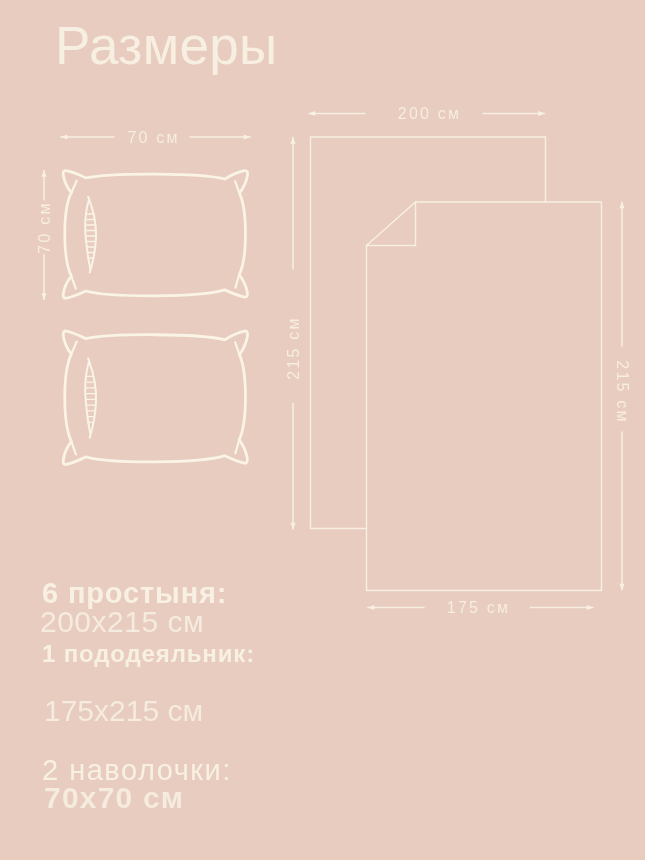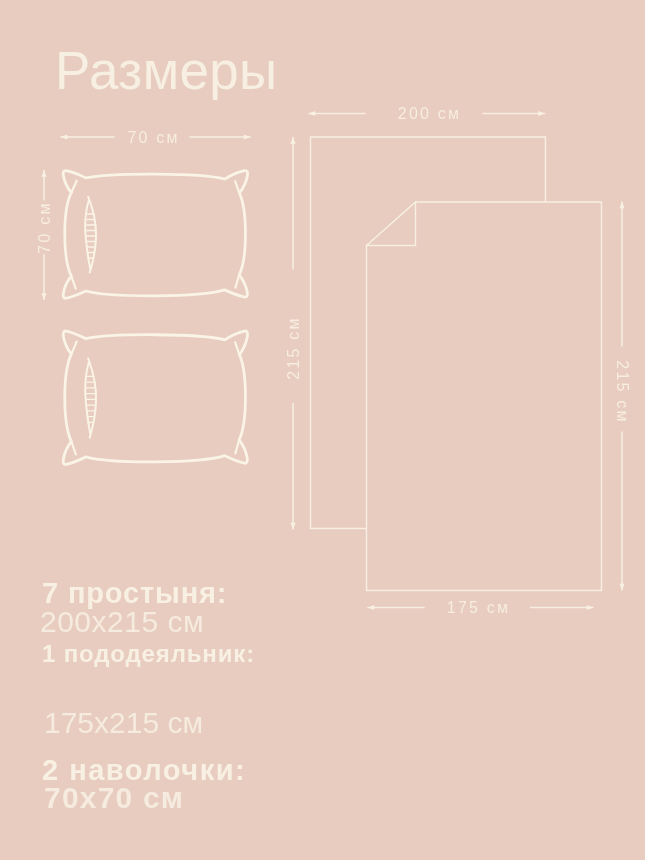--- a/index.html
+++ b/index.html
@@ -6,21 +6,21 @@
   body{width:645px;height:860px;background:#e7ccbf;overflow:hidden;filter:blur(0.3px);
        font-family:"Liberation Sans", sans-serif;position:relative;}
   .dim{fill:rgba(248,241,227,0.9);font-family:"Liberation Sans", sans-serif;font-size:16px;letter-spacing:2.2px;}
   .ln{stroke:rgba(248,241,227,0.96);stroke-width:1.5;fill:none;stroke-linecap:round;}
   .pl{stroke:#faf4e6;stroke-width:2.8;fill:none;stroke-linecap:round;stroke-linejoin:round;}
   .tt{position:absolute;color:#f8f1e3;font-family:"Liberation Sans", sans-serif;line-height:1;white-space:nowrap;}
 </style>
 </head>
 <body>
 
-<div class="tt" id="title" style="left:55px;top:44px;font-size:53px;font-weight:400;letter-spacing:0.3px;color:rgba(248,241,227,0.93);">Размеры</div>
+<div class="tt" id="title" style="left:55px;top:19px;font-size:53px;font-weight:400;letter-spacing:0.3px;color:rgba(248,241,227,0.93);">Размеры</div>
 <svg width="645" height="860" viewBox="0 0 645 860" style="position:absolute;left:0;top:0;">
 
   <g>
     <path class="ln" d="M61,137 L114,137 M190,137 L250,137"></path>
     <path fill="#f8f1e3" stroke="none" d="M60.4,137 L67.3,134.4 L67.3,139.6 Z M250.6,137 L243.7,134.4 L243.7,139.6 Z"></path>
     <text class="dim" x="153.5" y="142.5" text-anchor="middle">70 см</text>
   </g>
 
   <g>
     <path class="ln" d="M44,170.5 L44,200 M44,254.5 L44,299.5"></path>
@@ -68,23 +68,23 @@
     <text class="dim" x="0" y="0" text-anchor="middle" transform="translate(616.5,392) rotate(90)">215 см</text>
   </g>
 
   <g>
     <path class="ln" d="M368,607.5 L424,607.5 M530.5,607.5 L593,607.5"></path>
     <path fill="#f8f1e3" stroke="none" d="M367.4,607.5 L374.3,604.9 L374.3,610.1 Z M593.6,607.5 L586.7,604.9 L586.7,610.1 Z"></path>
     <text class="dim" x="478.5" y="613" text-anchor="middle">175 см</text>
   </g>
 </svg>
 
-<div class="tt" id="h1" style="left:42px;top:579px;font-size:29px;font-weight:700;letter-spacing:0.85px;">7 простыня:</div>
+<div class="tt" id="h1" style="left:42px;top:579px;font-size:29px;font-weight:700;letter-spacing:0.85px;">6 простыня:</div>
 
 <div class="tt" id="s1" style="color:rgba(248,241,227,0.84);left:40px;top:607px;font-size:30px;font-weight:400;letter-spacing:0.5px;text-align:right;">200x215 см</div>
 
 <div class="tt" id="h2" style="left:42px;top:642px;font-size:24px;font-weight:700;letter-spacing:0.85px;">1 пододеяльник:</div>
 
-<div class="tt" id="s2" style="color:rgba(248,241,227,0.84);left:44px;top:696px;font-size:30px;font-weight:400;letter-spacing:0px;margin-top:12px;">175x215 см</div>
+<div class="tt" id="s2" style="color:rgba(248,241,227,0.84);left:44px;top:696px;font-size:30px;font-weight:400;letter-spacing:0px;">175x215 см</div>
 
-<div class="tt" id="h3" style="left:42px;top:756px;font-size:29px;font-weight:700;letter-spacing:1.5px;">2 наволочки:</div>
+<div class="tt" id="h3" style="left:42px;top:756px;font-size:29px;font-weight:400;letter-spacing:1.5px;">2 наволочки:</div>
 
 <div class="tt" id="s3" style="color:rgba(248,241,227,0.84);left:44px;top:783px;font-size:30px;font-weight:700;letter-spacing:1.2px;">70x70 см</div>
 
 </body></html>

